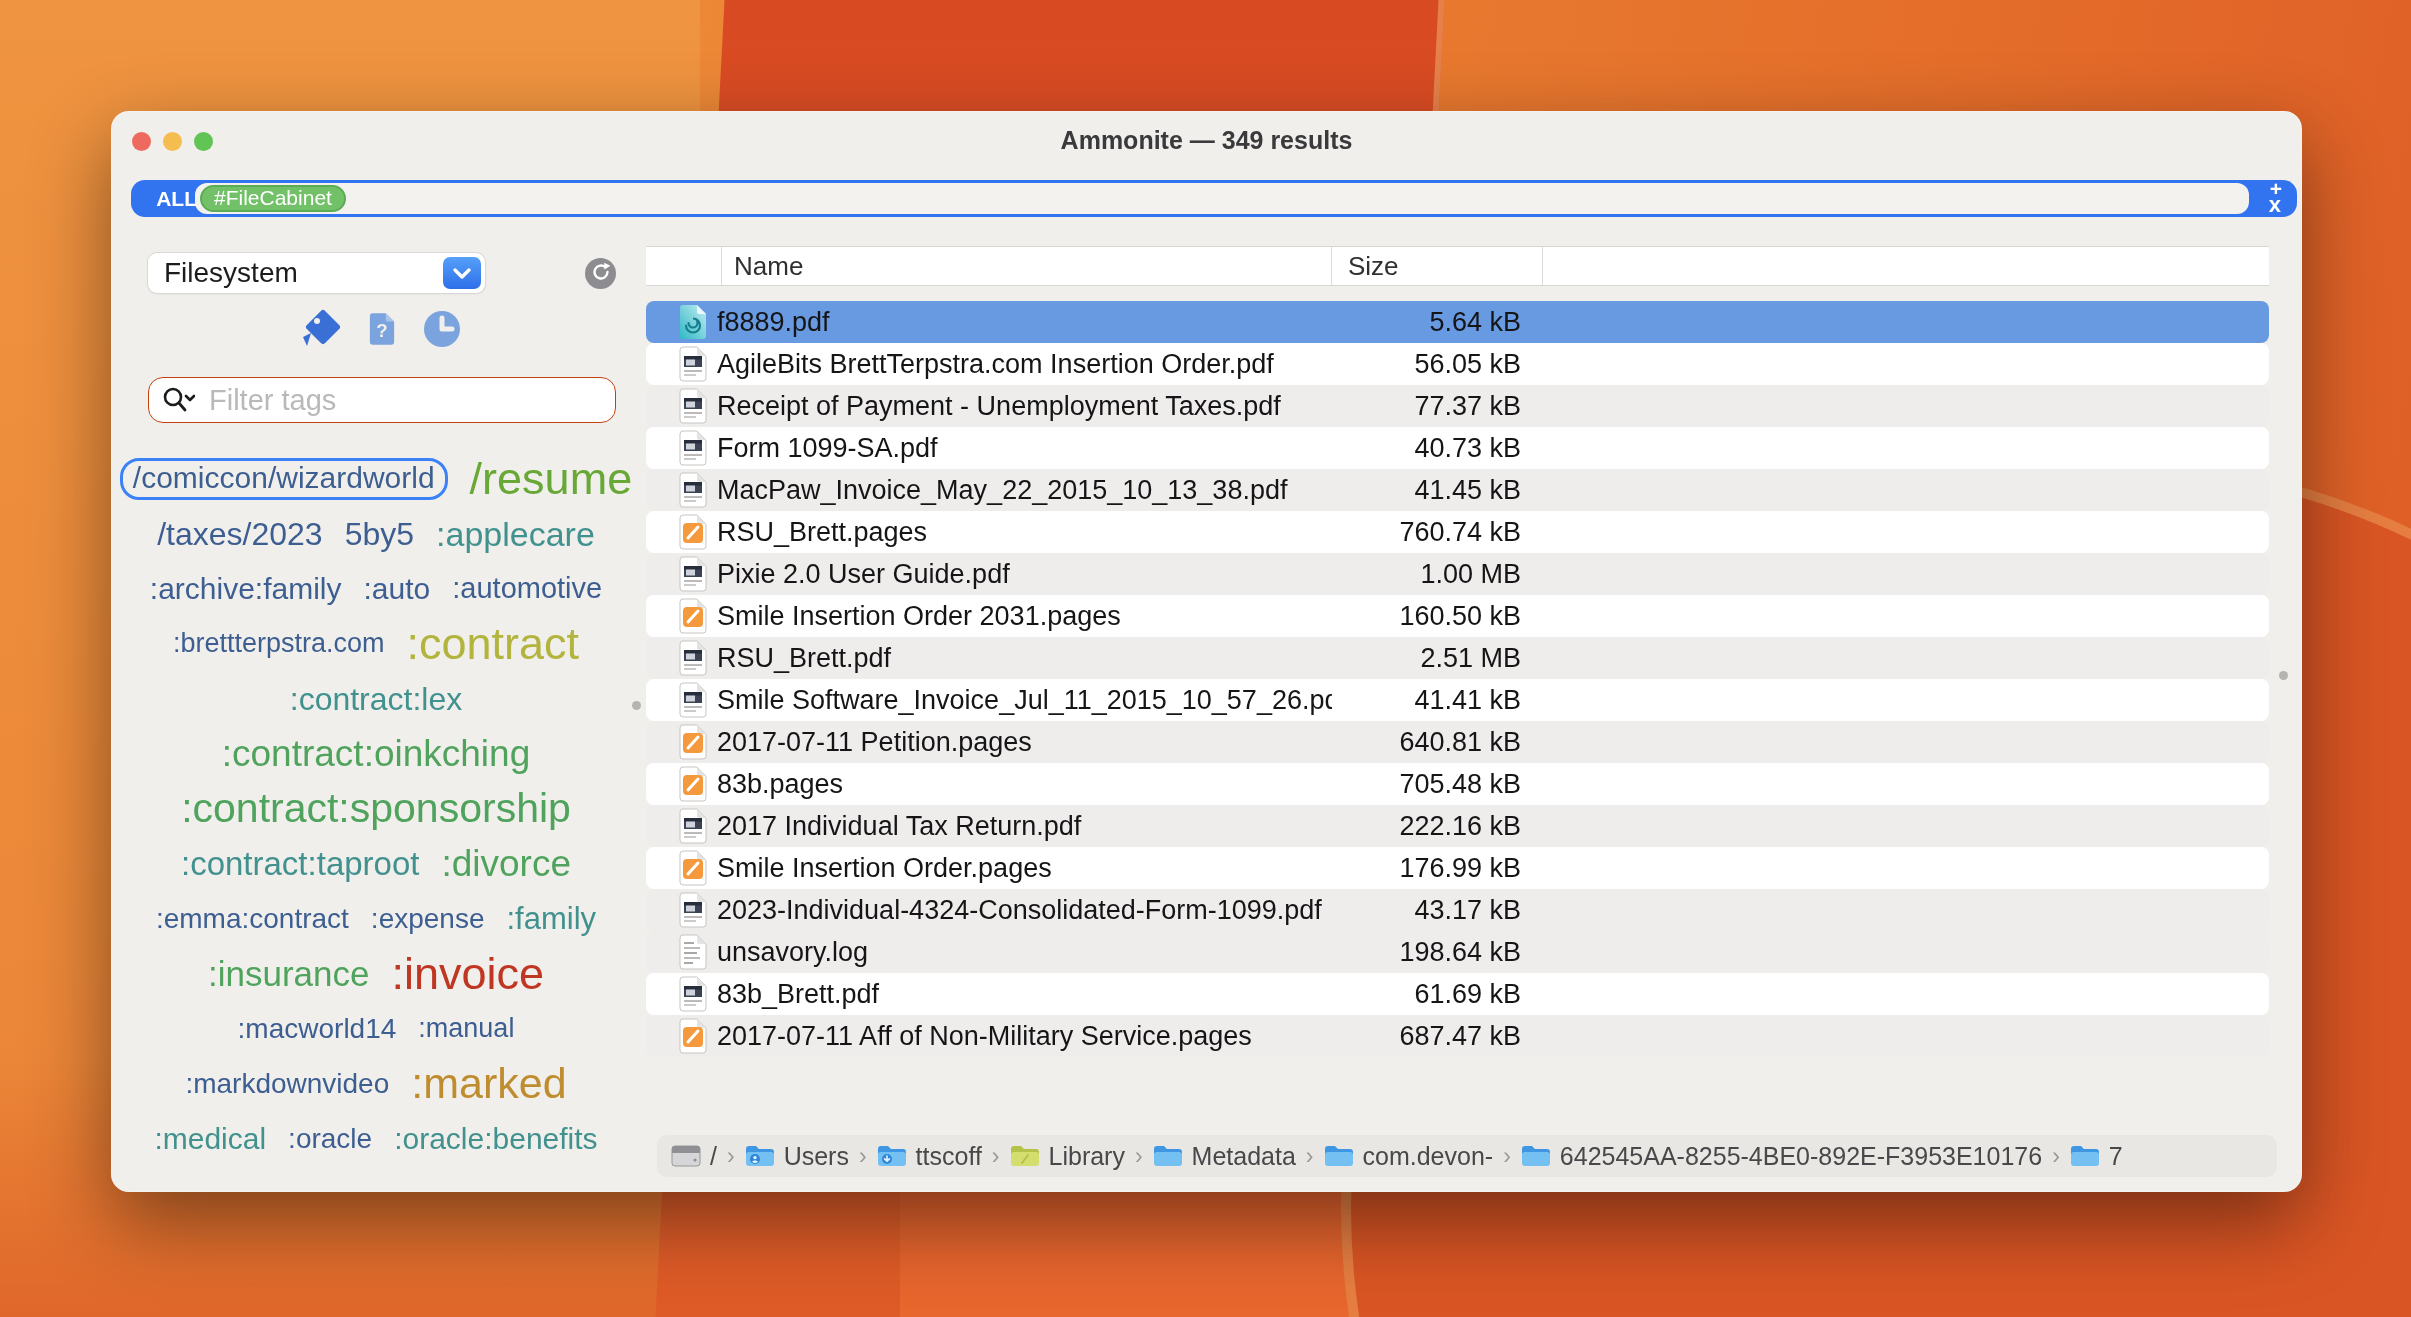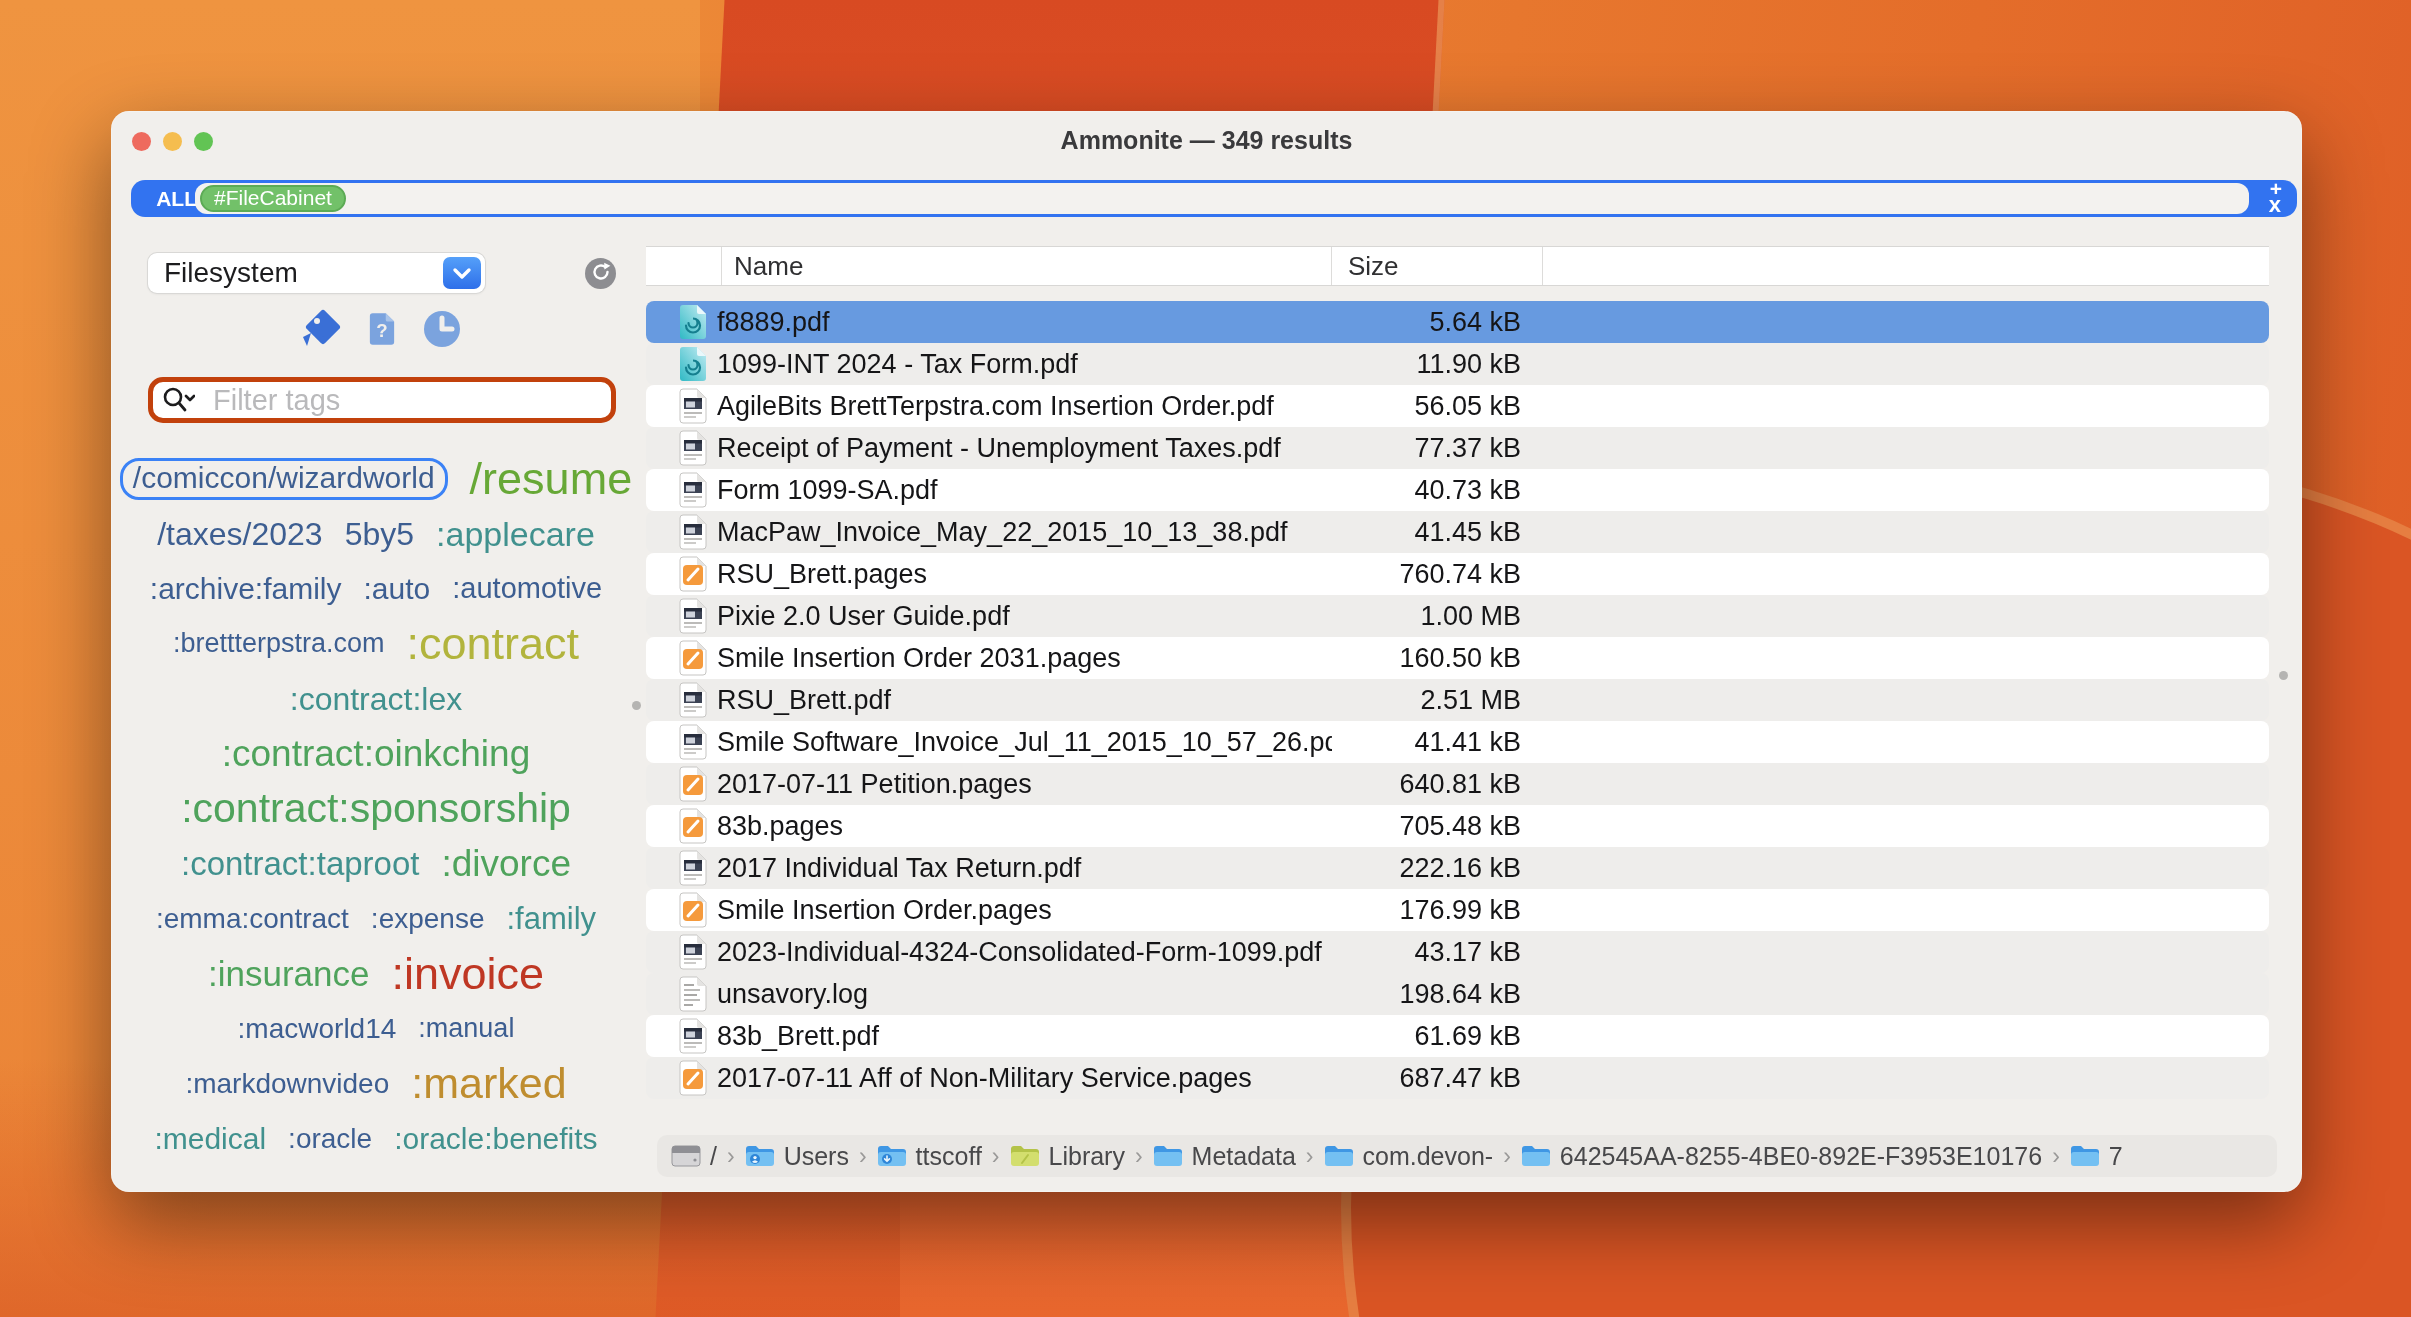--- a/index.html
+++ b/index.html
@@ -29,21 +29,21 @@
   .sb-x { position:absolute; right:16px; top:14px; color:#fff; font-size:22px; font-weight:bold; line-height:22px; }
 
   
   .fs-select { position:absolute; left:37px; top:142px; width:337px; height:40px; background:#fff; border-radius:9px; box-shadow:0 0 0 1px #d9d8d6, 0 1px 3px rgba(0,0,0,.08); }
   .fs-select .val { position:absolute; left:16px; top:0; line-height:40px; font-size:28px; color:#1c1c1e; }
   .fs-chevron { position:absolute; right:4px; top:4px; width:38px; height:32px; border-radius:7px; background:linear-gradient(#55a0f9,#2e6fe9); display:flex; align-items:center; justify-content:center; }
   .refresh-btn { position:absolute; left:474px; top:147px; width:31px; height:31px; border-radius:50%; background:#8d8d91; display:flex; align-items:center; justify-content:center; }
   .tools { position:absolute; left:20px; top:196px; width:495px; height:44px; display:flex; justify-content:center; align-items:center; gap:26px; }
   .tool { display:flex; align-items:center; justify-content:center; }
   .filter-wrap { position:absolute; left:37px; top:266px; width:468px; height:46px; }
-  .filter-input { width:100%; height:100%; border:5px solid #c2410c; border-radius:15px; background:#fff; font-size:29px; padding:0 14px 0 60px; color:#1c1c1e; font-family:"Liberation Sans", sans-serif; outline:none; }
+  .filter-input { width:100%; height:100%; border:1px solid #c2410c; border-radius:15px; background:#fff; font-size:29px; padding:0 14px 0 60px; color:#1c1c1e; font-family:"Liberation Sans", sans-serif; outline:none; }
   .filter-input::placeholder { color:#b9b9bb; }
   .filter-icon { position:absolute; left:13px; top:8px; }
 
   
   .tag-cloud { position:absolute; left:15px; top:340px; width:500px; }
   .tag-row { height:55px; display:flex; align-items:center; justify-content:center; gap:22px; white-space:nowrap; }
   .tag { cursor:default; line-height:1; }
   .tag-sel { border:3px solid #3b82f6; border-radius:19px; padding:2px 10px 4px; }
 
   
@@ -220,38 +220,20 @@
               </defs>
               <path d="M2 4 q0-3 3-3 h14 l9 9 v22 q0 3-3 3 H5 q-3 0-3-3z" fill="url(#tealg)"></path>
               <path d="M19 1 l9 9 h-7 q-2 0-2-2z" fill="#eaf8fb"></path>
               <path d="M10.5 19 a4.5 4.5 0 1 0 4.5-4.5 a7 7 0 1 1 -7 7" fill="none" stroke="#157f8f" stroke-width="2.2" stroke-linecap="round"></path>
             </svg>
           </span>
           <span class="fname">f8889.pdf</span>
           <span class="fsize">5.64 kB</span>
           <span></span>
         </div>
-        <div class="frow stripe">
-          <span class="ficon">
-            <svg width="30" height="36" viewBox="0 0 30 36">
-              <defs>
-                <linearGradient id="tealg" x1="0" y1="1" x2="1" y2="0">
-                  <stop offset="0" stop-color="#2fb9c4"></stop>
-                  <stop offset="1" stop-color="#c5ecf3"></stop>
-                </linearGradient>
-              </defs>
-              <path d="M2 4 q0-3 3-3 h14 l9 9 v22 q0 3-3 3 H5 q-3 0-3-3z" fill="url(#tealg)"></path>
-              <path d="M19 1 l9 9 h-7 q-2 0-2-2z" fill="#eaf8fb"></path>
-              <path d="M10.5 19 a4.5 4.5 0 1 0 4.5-4.5 a7 7 0 1 1 -7 7" fill="none" stroke="#157f8f" stroke-width="2.2" stroke-linecap="round"></path>
-            </svg>
-          </span>
-          <span class="fname">1099-INT 2024 - Tax Form.pdf</span>
-          <span class="fsize">11.90 kB</span>
-          <span></span>
-        </div>
         <div class="frow">
           <span class="ficon">
             <svg width="30" height="36" viewBox="0 0 30 36">
               <path d="M2 4 q0-3 3-3 h14 l9 9 v22 q0 3-3 3 H5 q-3 0-3-3z" fill="#ffffff" stroke="#c6c5c3" stroke-width="1"></path>
               <path d="M19 1 l9 9 h-7 q-2 0-2-2z" fill="#e4e3e1"></path>
               <rect x="6" y="10" width="18" height="11" fill="#3c4354"></rect>
               <rect x="6" y="10" width="18" height="3.5" fill="#272d3c"></rect>
               <rect x="8" y="13.5" width="9" height="6" fill="#cfd3dc"></rect>
               <rect x="6" y="24" width="18" height="2" fill="#bcbbb9"></rect>
               <rect x="6" y="28" width="12" height="2" fill="#cccbc9"></rect>

